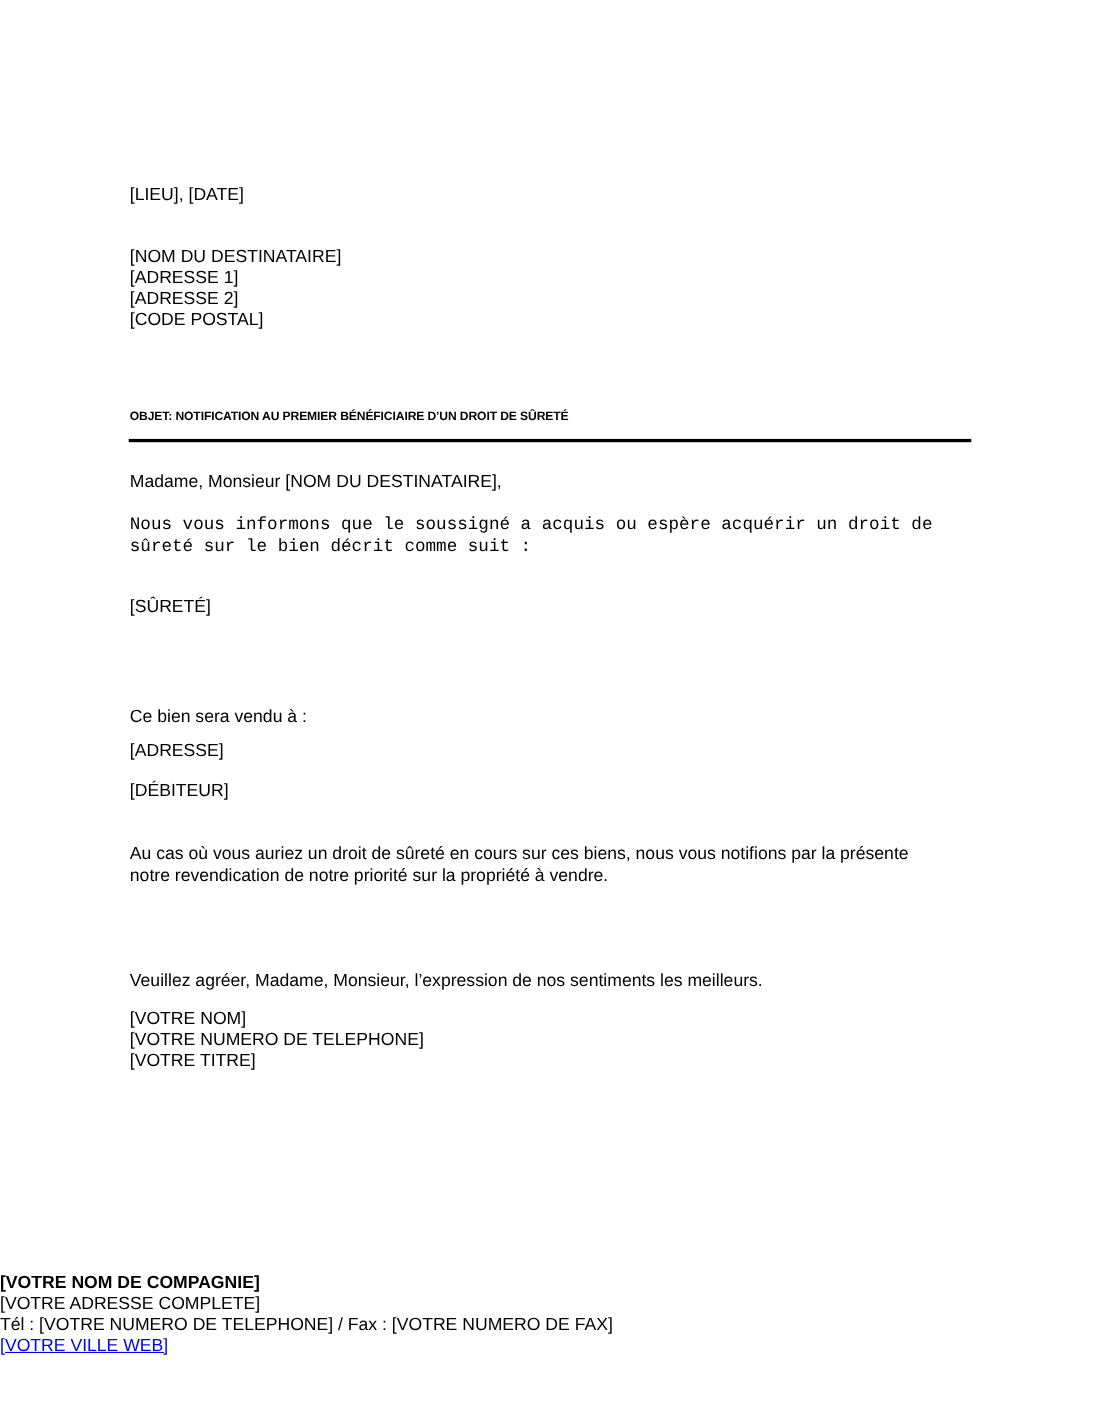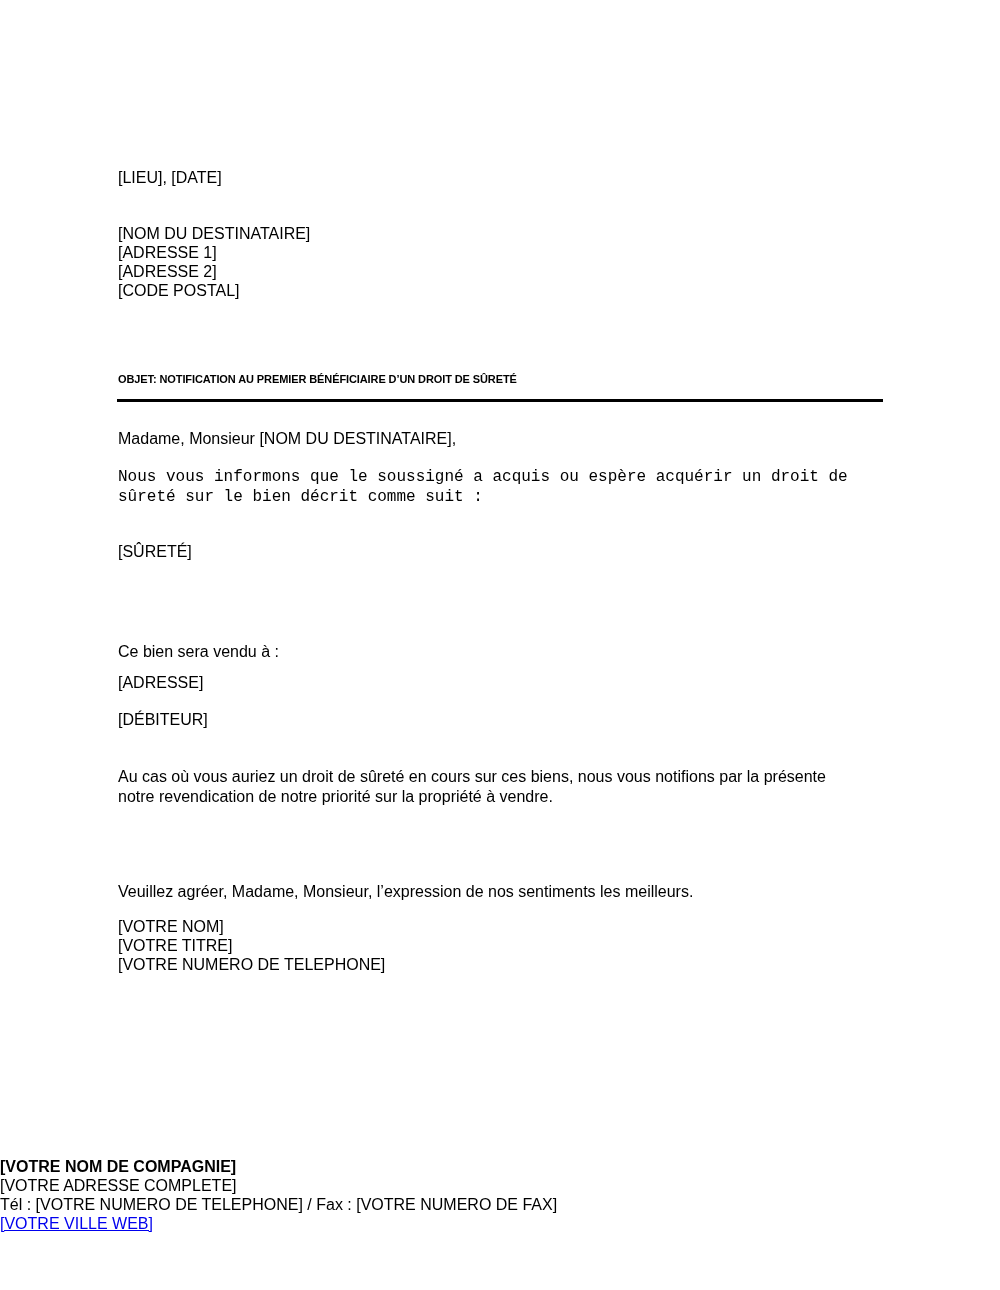--- a/index.html
+++ b/index.html
@@ -43,22 +43,22 @@
   <div class="para" style="top:598px;margin-top:44px;">Ce bien sera vendu à :</div>
   <div class="para" style="top:673px;">[ADRESSE]</div>
   <div class="para" style="top:710px;">[DÉBITEUR]</div>
 
   <div class="para" style="top:767px; width:740px;">Au cas où vous auriez un droit de sûreté en cours sur ces biens, nous vous notifions par la présente notre revendication de notre priorité sur la propriété à vendre.</div>
 
   <div class="para" style="top:882px;">Veuillez agréer, Madame, Monsieur, l’expression de nos sentiments les meilleurs.</div>
 
   <div class="blk" style="top:917px;">
     <div>[VOTRE NOM]</div>
+    <div>[VOTRE NUMERO DE TELEPHONE]</div>
     <div>[VOTRE TITRE]</div>
-    <div>[VOTRE NUMERO DE TELEPHONE]</div>
   </div>
 
   <div class="footer">
     <div class="bold">[VOTRE NOM DE COMPAGNIE]</div>
     <div>[VOTRE ADRESSE COMPLETE]</div>
     <div>Tél : [VOTRE NUMERO DE TELEPHONE] / Fax : [VOTRE NUMERO DE FAX]</div>
     <div><a href="#">[VOTRE VILLE WEB]</a></div>
   </div>
 
 </div>

